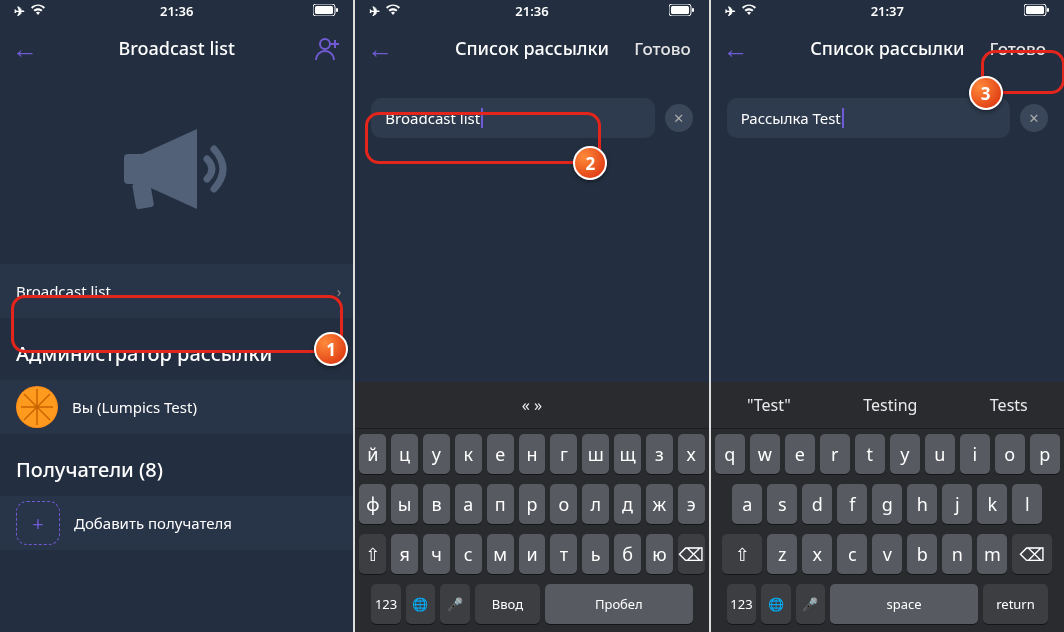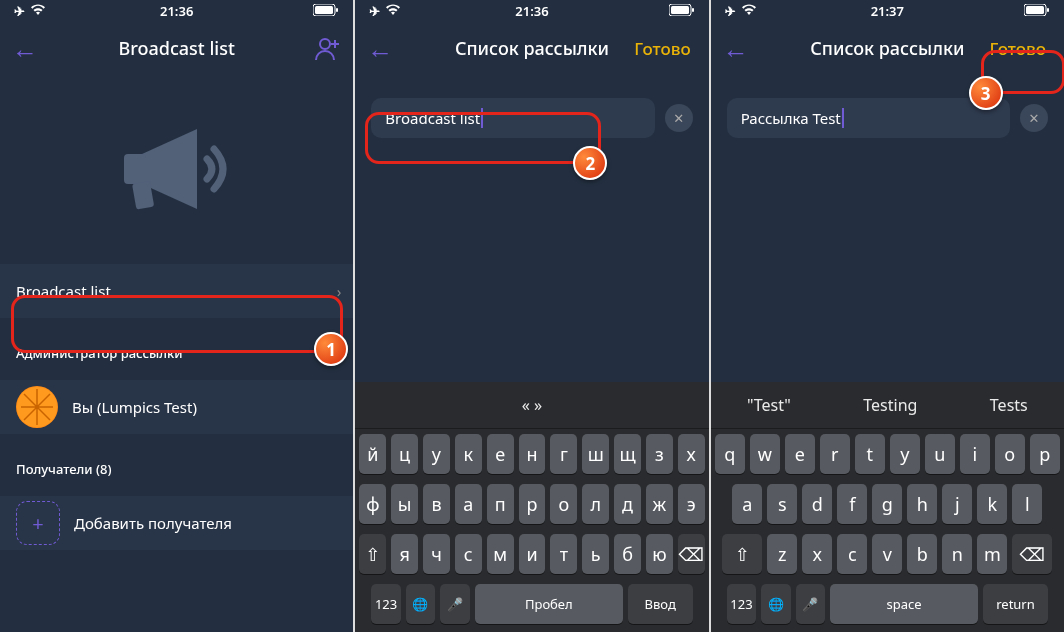--- a/index.html
+++ b/index.html
@@ -6,25 +6,25 @@
 .stage{width:1064px;height:632px;display:flex;gap:2px;background:#ddd;position:relative}
 .phone{flex:1;background:#232f40;color:#fff;display:flex;flex-direction:column;position:relative;overflow:hidden}
 .status{height:22px;display:flex;align-items:center;justify-content:center;font-size:13px;font-weight:600;position:relative;background:#232f40;padding:0 14px}
 .status .left{position:absolute;left:14px;display:flex;gap:5px;align-items:center}
 .status .right{position:absolute;right:14px;display:flex;gap:5px;align-items:center}
 .nav{height:52px;display:flex;align-items:center;justify-content:center;position:relative;background:#232f40}
 .nav-title{font-size:18px;font-weight:500}
 .nav-left{position:absolute;left:12px;color:#705bd4;font-size:26px}
 .nav-right{position:absolute;right:12px;color:#705bd4}
 .nav-right svg{display:block}
-.done{font-size:17px;font-weight:500;color:#eab308;padding:3px 6px}
+.done{font-size:17px;font-weight:500;color:#e5e5e5;padding:3px 6px}
 .hero{height:190px;display:flex;align-items:center;justify-content:center;background:#232f40}
 .row{height:54px;display:flex;align-items:center;padding:0 16px;gap:14px;background:#283447;font-size:15px}
 .row.nopad{padding-left:16px;padding-right:12px}
-.row.label{background:#232f40;font-size:13px;font-weight:500;padding-top:8px}
+.row.label{background:#232f40;font-size:20px;font-weight:500;padding-top:8px}
 .chev{color:#888}
 .avatar{width:42px;height:42px;border-radius:50%;display:flex;align-items:center;justify-content:center}
 .add{width:42px;height:42px;border-radius:11px;border:1.5px dashed #705bd4;color:#705bd4;display:flex;align-items:center;justify-content:center;font-size:20px}
 .sub{font-size:12px;color:#7a8aa0}
 .input-wrap{padding:24px 16px 8px;background:#232f40;display:flex;align-items:center;gap:10px}
 .input{flex:1;background:#2e3a4e;border-radius:10px;height:40px;display:flex;align-items:center;padding:0 14px;font-size:15px;color:#fff}
 .cursor{display:inline-block;width:2px;height:20px;background:#705bd4;margin-left:1px;vertical-align:middle}
 .clear{width:28px;height:28px;border-radius:50%;background:#3a4659;display:flex;align-items:center;justify-content:center;font-size:13px;color:#aaa}
 .fill{flex:1;background:#232f40}
 .kb{background:#2a2b2e;color:#fff;user-select:none}
@@ -184,25 +184,25 @@
           <div class="key">б</div>
           <div class="key">ю</div>
           <div class="key dark" style="max-width: 40px;">⌫</div>
         </div>
   <div class="krow bot">
    <div class="key dark" style="max-width:38px">
             <span>123</span>
           </div>
    <div class="key dark" style="max-width:32px">🌐</div>
    <div class="key dark" style="max-width:32px">🎤</div>
+   <div class="key dark wide" style="max-width:70px">
+            <span>Ввод</span>
+          </div>
    <div class="key space">
             <span>Пробел</span>
-          </div>
-   <div class="key dark wide" style="max-width:70px">
-            <span>Ввод</span>
           </div>
   </div>
  </div>
  <div class="hl" style="left:10px;top:112px;width:230px;height:46px"></div>
  <div class="badge" style="left:218px;top:146px">
         <span>2</span>
       </div>
 </div>
 
 <div class="phone">

